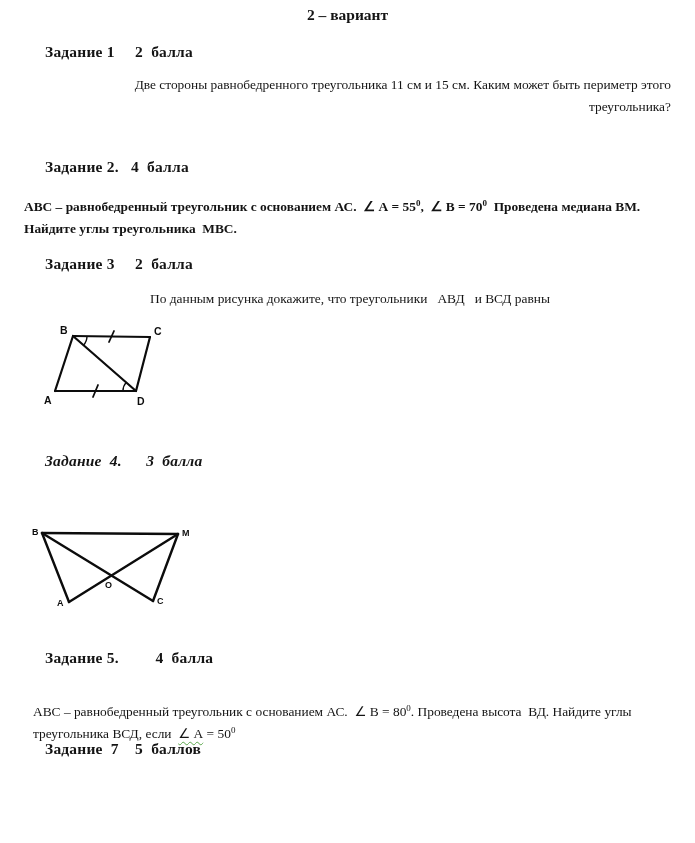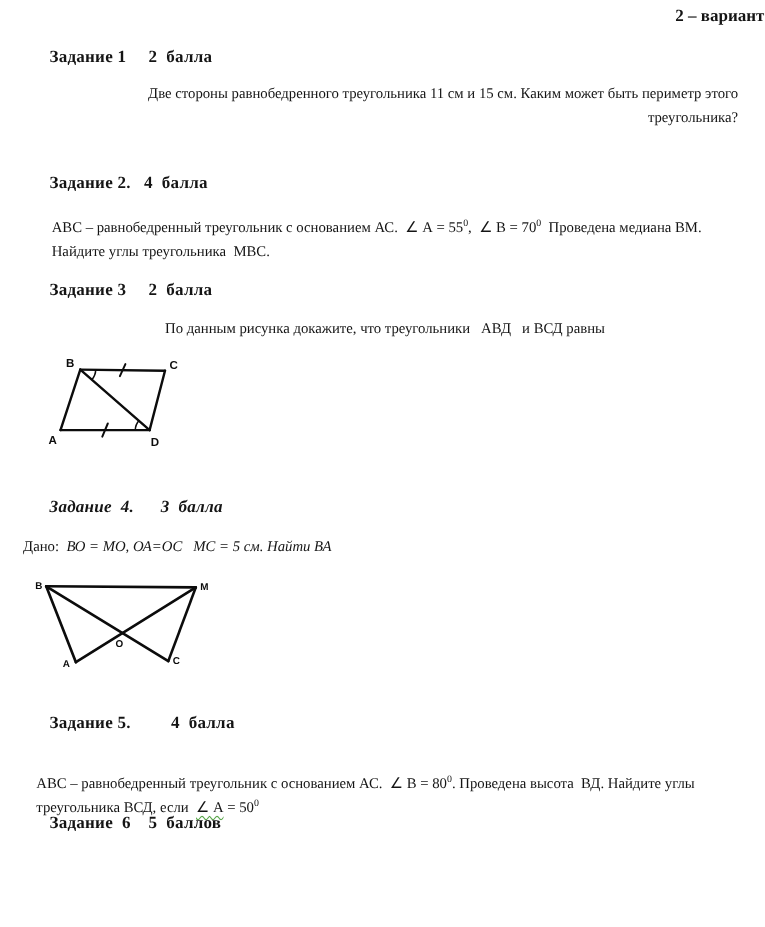--- a/index.html
+++ b/index.html
@@ -8,21 +8,21 @@
     width: 695px;
     height: 843px;
     background: #ffffff;
     font-family: "Liberation Serif", serif;
     color: #141414;
     overflow: hidden;
   }
   .abs { position: absolute; white-space: pre-wrap; }
   .doc-title {
     top: 6px; left: 0; width: 695px;
-    text-align: right;
+    text-align: center;
     font-weight: bold;
     font-size: 15.5px;
   }
   .heading {
     font-weight: bold;
     font-size: 15.5px;
     letter-spacing: 0.2px;
     margin-left: 24px;
   }
   .body-text {
@@ -60,21 +60,21 @@
 <body>
 
 <div class="page">
 
   <div class="abs doc-title">2 – вариант</div>
 
   <div class="abs heading" style="left:21px; top:43px;">Задание 1     2  балла</div>
   <div class="abs body-text" style="left:21px; top:74px; width:650px;text-align:right;"><span>Две стороны равнобедренного треугольника 11 см и 15 см. Каким может быть периметр этого</span><br><span>треугольника?</span></div>
 
   <div class="abs heading" style="left:21px; top:158px;">Задание 2.   4  балла</div>
-  <div class="abs body-text" style="left:47px; top:196px; width:645px;"><span>АВС – равнобедренный треугольник с основанием АС.  ∠ А = 55</span><sup class="deg">0</sup><span>,  ∠ В = 70</span><sup class="deg">0</sup><span>  Проведена медиана ВМ.</span><br><span>Найдите углы треугольника  МВС.</span></div>
+  <div class="abs body-text" style="left:24px; top:196px; width:645px;font-weight:bold;"><span>АВС – равнобедренный треугольник с основанием АС.  ∠ А = 55</span><sup class="deg">0</sup><span>,  ∠ В = 70</span><sup class="deg">0</sup><span>  Проведена медиана ВМ.</span><br><span>Найдите углы треугольника  МВС.</span></div>
 
   <div class="abs heading" style="left:21px; top:255px;">Задание 3     2  балла</div>
   <div class="abs body-text" style="left:25px; top:288px; width:650px;text-align:center;">По данным рисунка докажите, что треугольники   АВД   и ВСД равны</div>
 
   <svg class="figure" style="left:44px; top:322px;" width="130" height="90" viewBox="0 0 130 90">
     <line class="fig-line" x1="11" y1="69" x2="29" y2="14"></line>
     <line class="fig-line" x1="29" y1="14" x2="106" y2="15"></line>
     <line class="fig-line" x1="106" y1="15" x2="92" y2="69"></line>
     <line class="fig-line" x1="92" y1="69" x2="11" y2="69"></line>
     <line class="fig-line" x1="29" y1="14" x2="92" y2="69"></line>
@@ -82,33 +82,32 @@
     <line class="tick" x1="49" y1="75" x2="54" y2="63"></line>
     <path class="arc" d="M 43 14.2 A 14 14 0 0 1 39.5 23.2"></path>
     <path class="arc" d="M 79 69 A 13 13 0 0 1 82.2 60.4"></path>
     <text class="vlabel vlabel-lg" x="16" y="12">B</text>
     <text class="vlabel vlabel-lg" x="110" y="13">C</text>
     <text class="vlabel vlabel-lg" x="0" y="82">A</text>
     <text class="vlabel vlabel-lg" x="93" y="83">D</text>
   </svg>
 
   <div class="abs heading" style="left:21px; top:452px;font-style:italic;">Задание  4.      3  балла</div>
-  <div class="abs body-text" style="left:21px; top:486px; width:650px;"><span>Дано:</span><span class="italic">  <span>ВО = МО, ОА=ОС   МС = 5 см. Найти ВА</span></span></div>
 
   <svg class="figure" style="left:26px; top:522px;" width="175" height="95" viewBox="0 0 175 95">
     <line class="fig-line-thick" x1="16" y1="11" x2="152" y2="12"></line>
     <line class="fig-line-thick" x1="16" y1="11" x2="43" y2="80"></line>
     <line class="fig-line-thick" x1="152" y1="12" x2="127" y2="79"></line>
     <line class="fig-line-thick" x1="16" y1="11" x2="127" y2="79"></line>
     <line class="fig-line-thick" x1="152" y1="12" x2="43" y2="80"></line>
     <text class="vlabel vlabel-sm" x="6" y="13">B</text>
     <text class="vlabel vlabel-sm" x="156" y="14">M</text>
     <text class="vlabel vlabel-sm" x="31" y="84">A</text>
     <text class="vlabel vlabel-sm" x="131" y="82">C</text>
     <text class="vlabel vlabel-sm" x="79" y="66">O</text>
   </svg>
 
   <div class="abs heading" style="left:21px; top:649px;">Задание 5.         4  балла</div>
   <div class="abs body-text" style="left:33px; top:681px; width:645px;margin-top:20px;"><span>АВС – равнобедренный треугольник с основанием АС.  ∠ В = 80</span><sup class="deg">0</sup><span>. Проведена высота  ВД. Найдите углы</span><br><span>треугольника ВСД, если  </span><span class="squiggle">∠ А</span><span> = 50</span><sup class="deg">0</sup></div>
 
-  <div class="abs heading" style="left:21px; top:740px;">Задание  6    5  баллов</div>
+  <div class="abs heading" style="left:21px; top:740px;">Задание  7    5  баллов</div>
 
 </div>
 
 </body></html>

